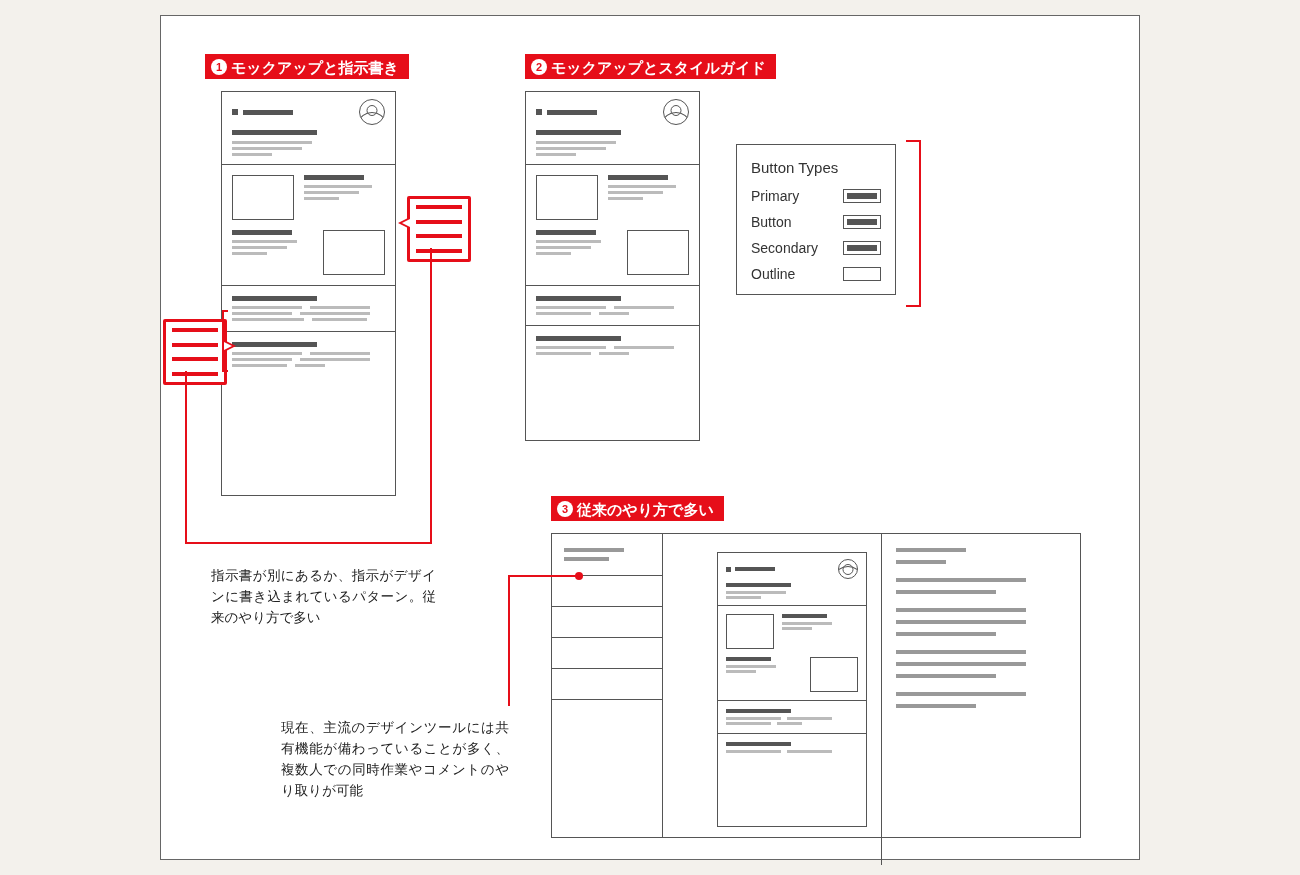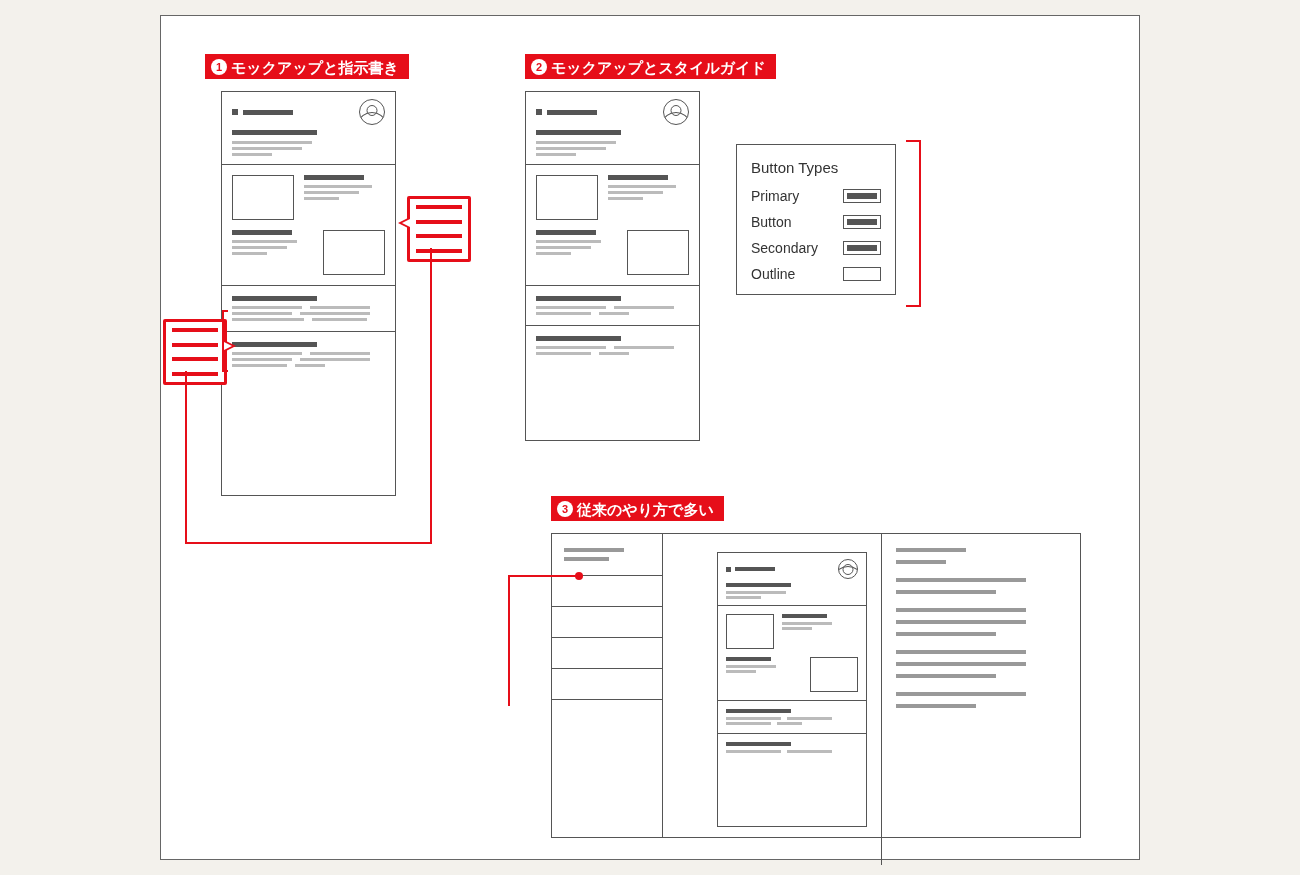--- a/index.html
+++ b/index.html
@@ -377,20 +377,21 @@
             <span class="fill"></span>
           </span>
       </div>
       <div class="sg-row" style="margin-bottom:2px;">
         <span>Outline</span>
         <span class="sg-btn"></span>
       </div>
     </div>
 
 
+    <div class="caption" style="left:50px; top:550px; width:225px;">指示書が別にあるか、指示がデザインに書き込まれているパターン。従来のやり方で多い</div>
 
     <div class="label" style="left:390px; top:480px;">
       <span class="num">3</span>
       <span>従来のやり方で多い</span>
     </div>
 
     <div class="tool" style="left:390px; top:517px; width:530px; height:305px;">
 
       <div style="position:absolute; left:0; top:0; width:110px; height:100%; border-right:1px solid #555;">
         <div style="padding:14px 12px;">
@@ -468,20 +469,21 @@
         <div style="padding:8px;">
           <div class="bar-thick" style="width:65px;height:4px;margin-bottom:4px;"></div>
           <div style="display:flex;gap:6px;margin-bottom:2px;">
             <div class="bar-thin" style="width:55px;height:3px;"></div>
             <div class="bar-thin" style="width:45px;height:3px;"></div>
           </div>
         </div>
       </div>
     </div>
 
+    <div class="caption" style="left:120px; top:702px; width:228px;">現在、主流のデザインツールには共有機能が備わっていることが多く、複数人での同時作業やコメントのやり取りが可能</div>
 
     <svg class="overlay" viewBox="0 0 980 845">
 
       <path d="M67 295 h-5 v60 h5"></path>
 
       <path d="M270 232 v295 h-115"></path>
 
       <path d="M25 355 v172 h130"></path>
 
       <path d="M745 125 h14 v165 h-14"></path>

